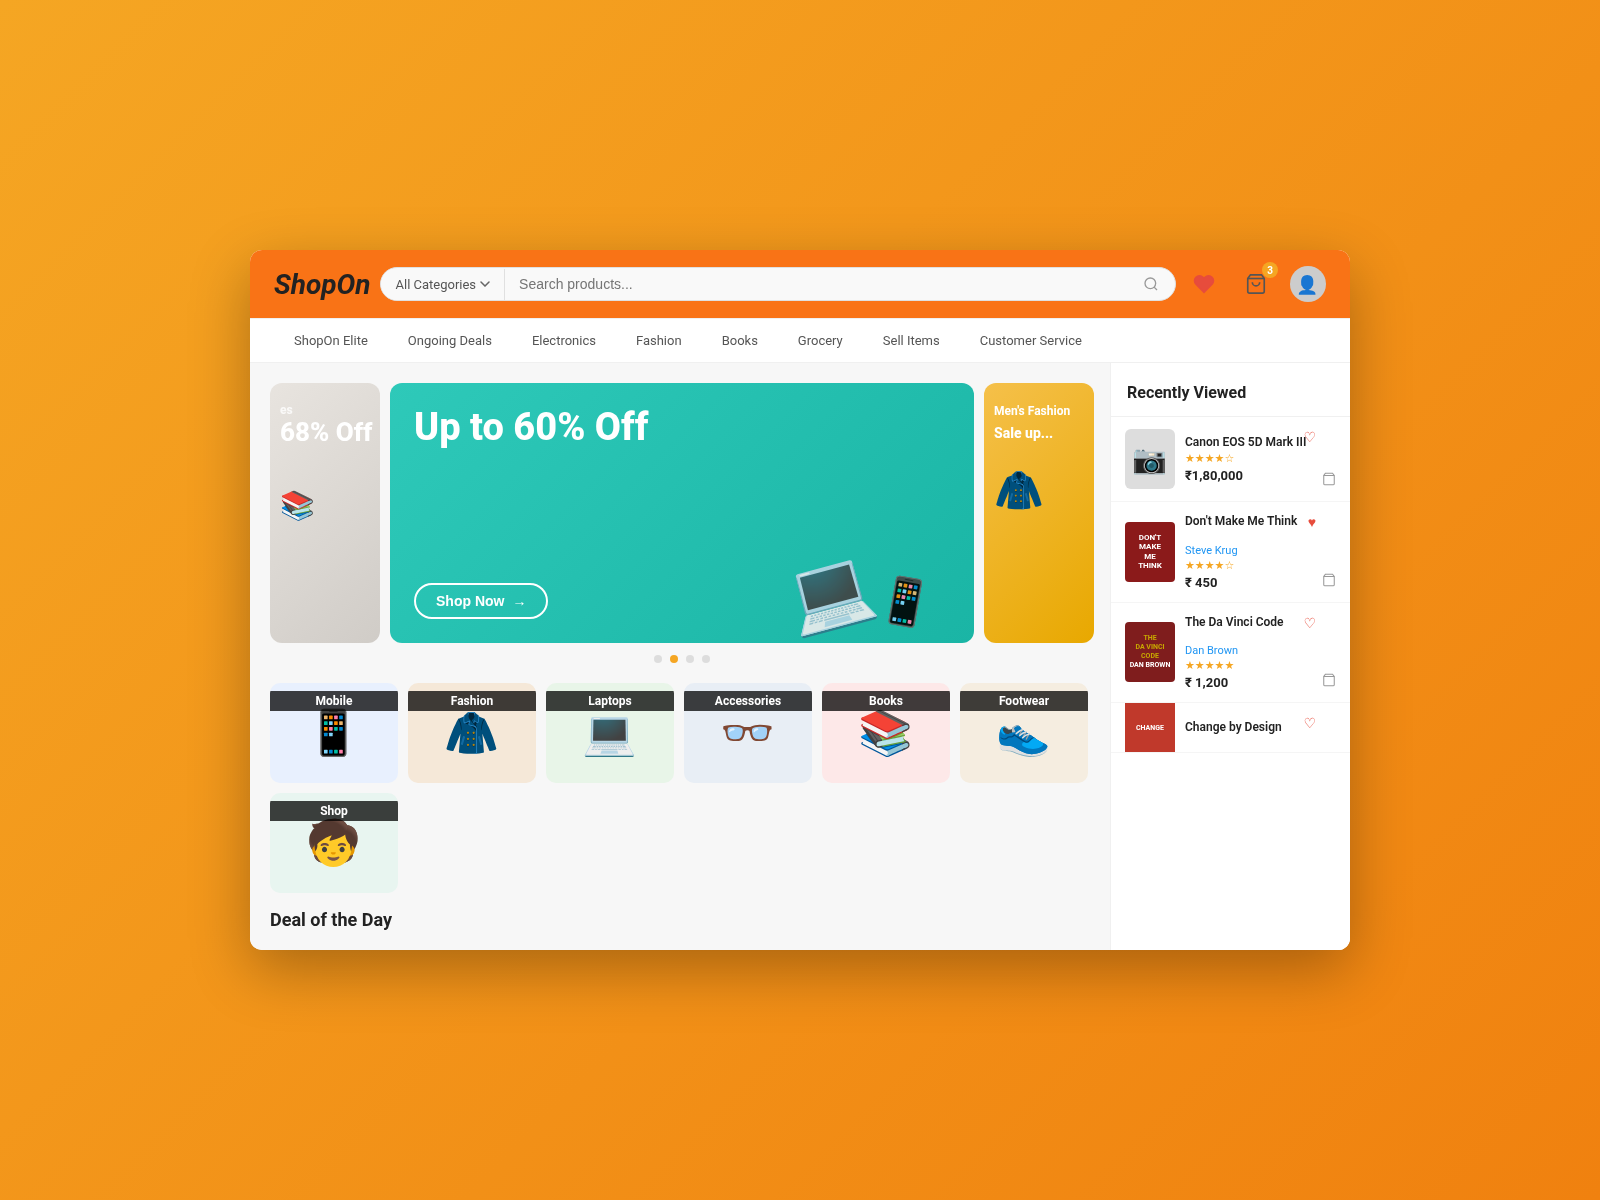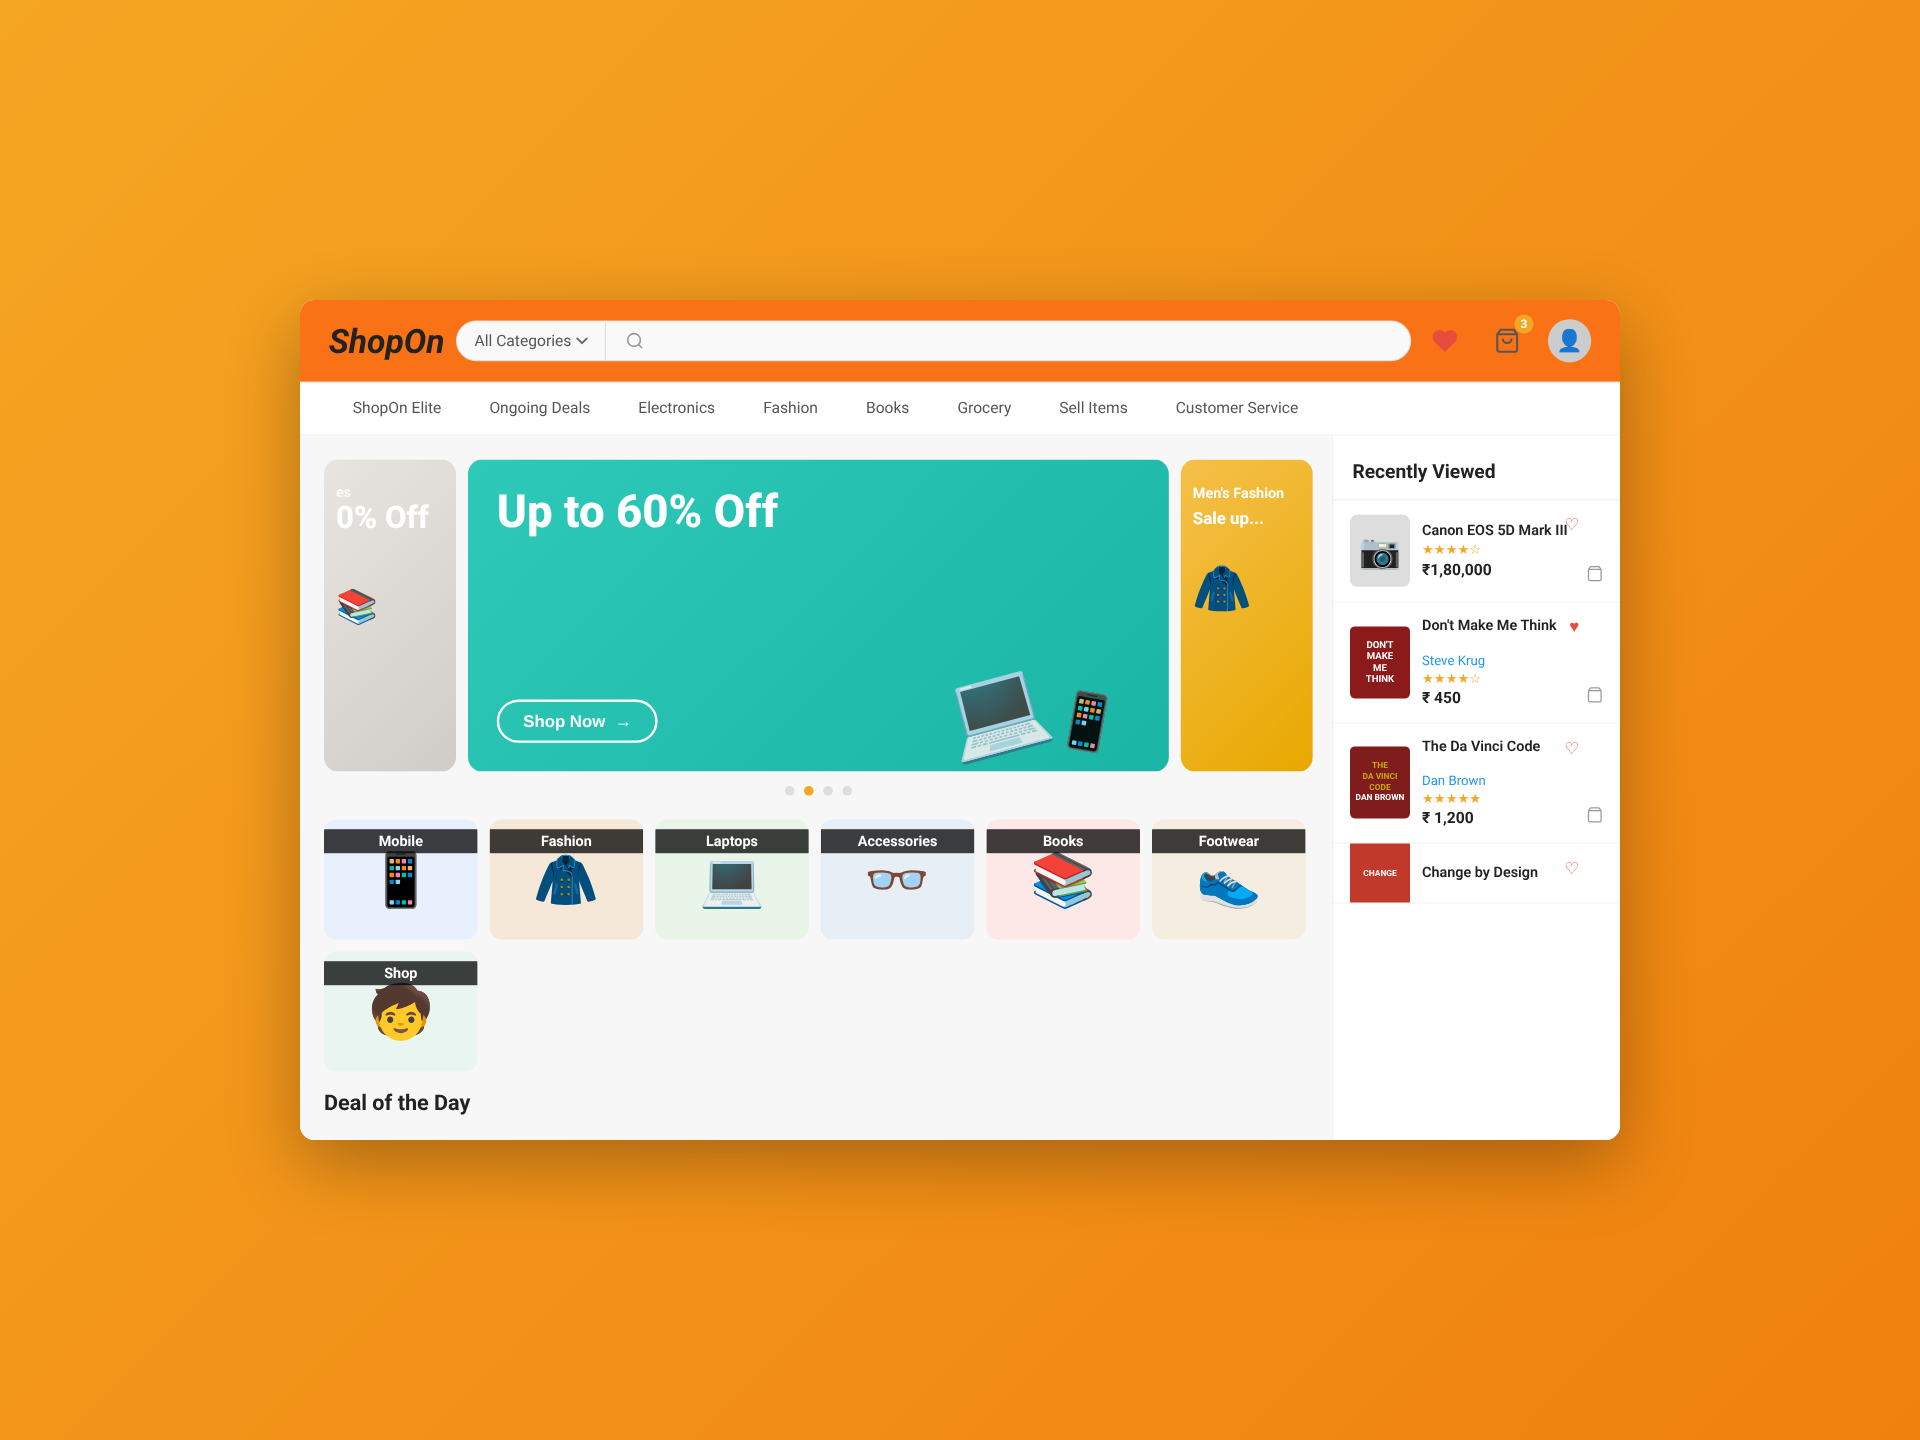--- a/index.html
+++ b/index.html
@@ -396,20 +396,21 @@
       <span>Shop</span><span style="color:#222">On</span>
     </div>
 
     <div class="search-bar">
       <div class="search-category">
         <span>All Categories</span>
         <svg width="10" height="6" viewBox="0 0 10 6" fill="none">
             <path d="M1 1l4 4 4-4" stroke="#666" stroke-width="1.5" stroke-linecap="round"></path>
           </svg>
       </div>
+      <input type="text" class="search-input" placeholder="Search products..." style="">
       <div class="search-icon-btn">
         <svg width="16" height="16" viewBox="0 0 24 24" fill="none" stroke="#999" stroke-width="2">
             <circle cx="11" cy="11" r="8"></circle>
             <path d="M21 21l-4.35-4.35"></path>
           </svg>
       </div>
     </div>
 
     <div class="header-icons">
       <div class="icon-btn">
@@ -442,21 +443,21 @@
 
   <div class="main-content">
 
     <div class="left-panel">
 
       <div class="banner-carousel">
 
         <div class="banner-side banner-side-left">
           <div class="banner-side-left-text">
             <div style="font-size:12px;opacity:0.8">es</div>
-            <div style="font-size:26px;font-weight:800;color:#fff">0% Off</div>
+            <div style="font-size:26px;font-weight:800;color:#fff">68% Off</div>
             <div style="margin-top:40px;font-size:28px">📚</div>
           </div>
         </div>
 
         <div class="banner-main">
           <div>
             <div class="banner-title-big">Up to 60% Off</div>
           </div>
           <button class="banner-shop-btn">
             <span>Shop Now</span>

